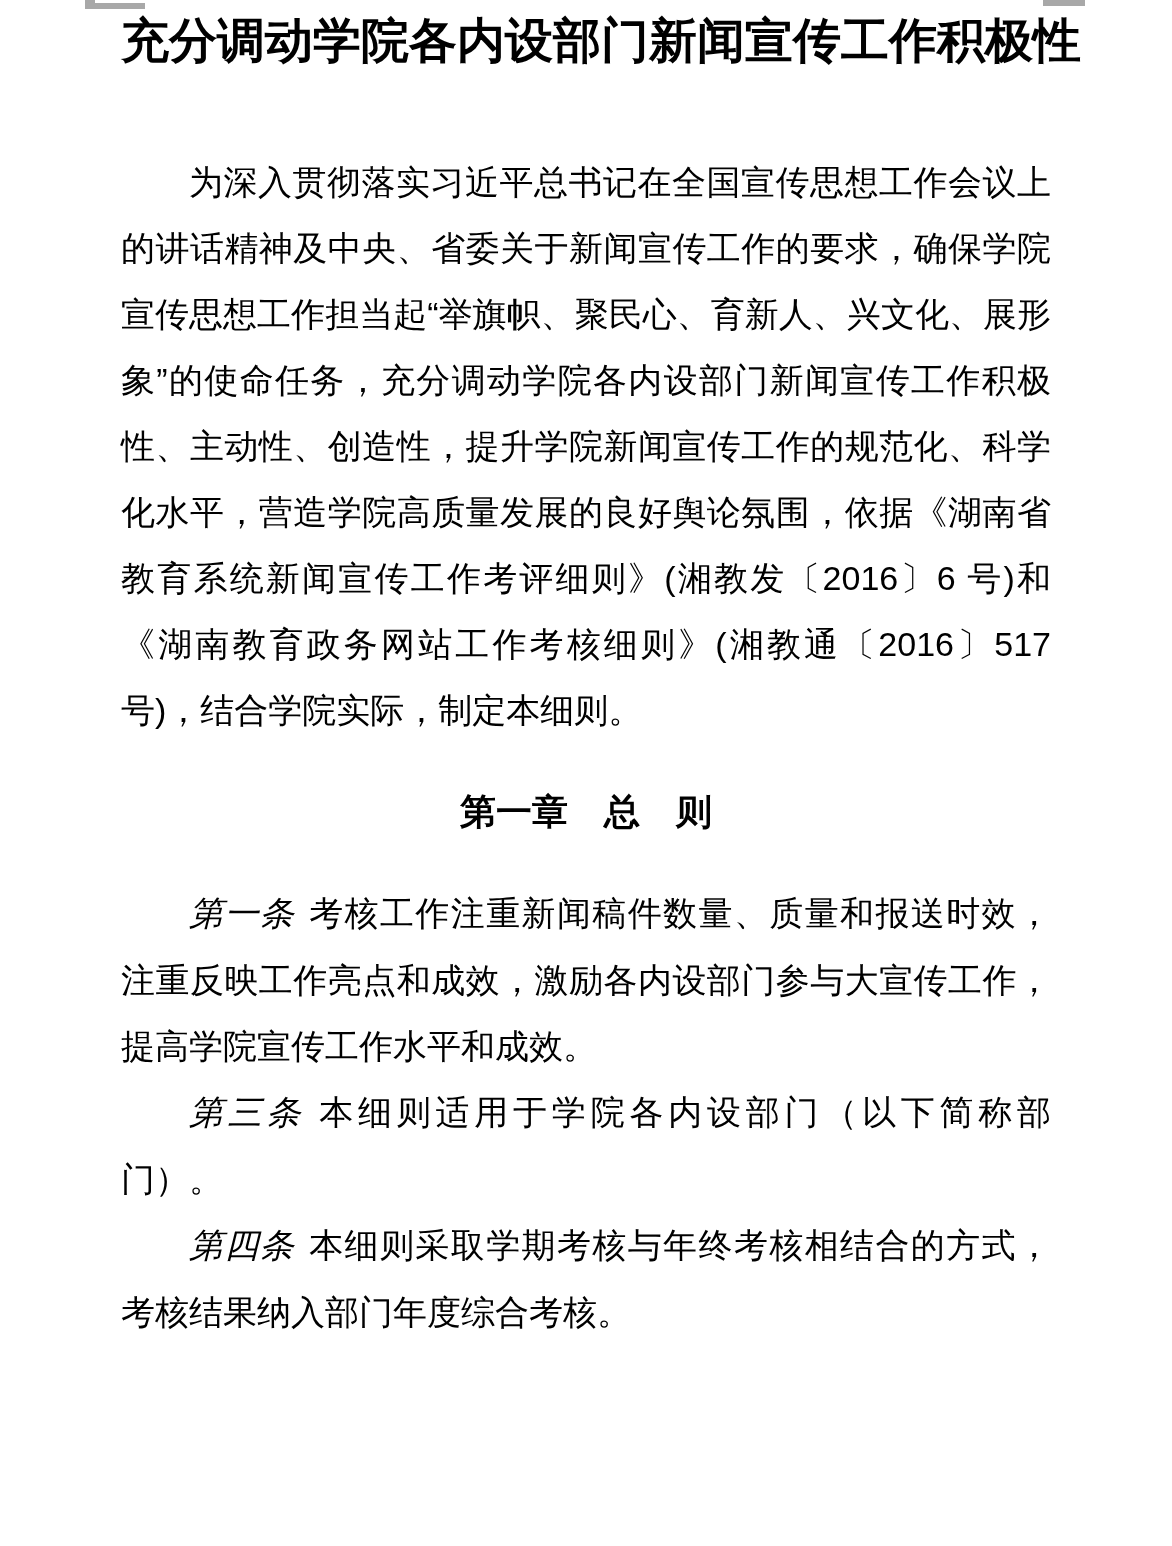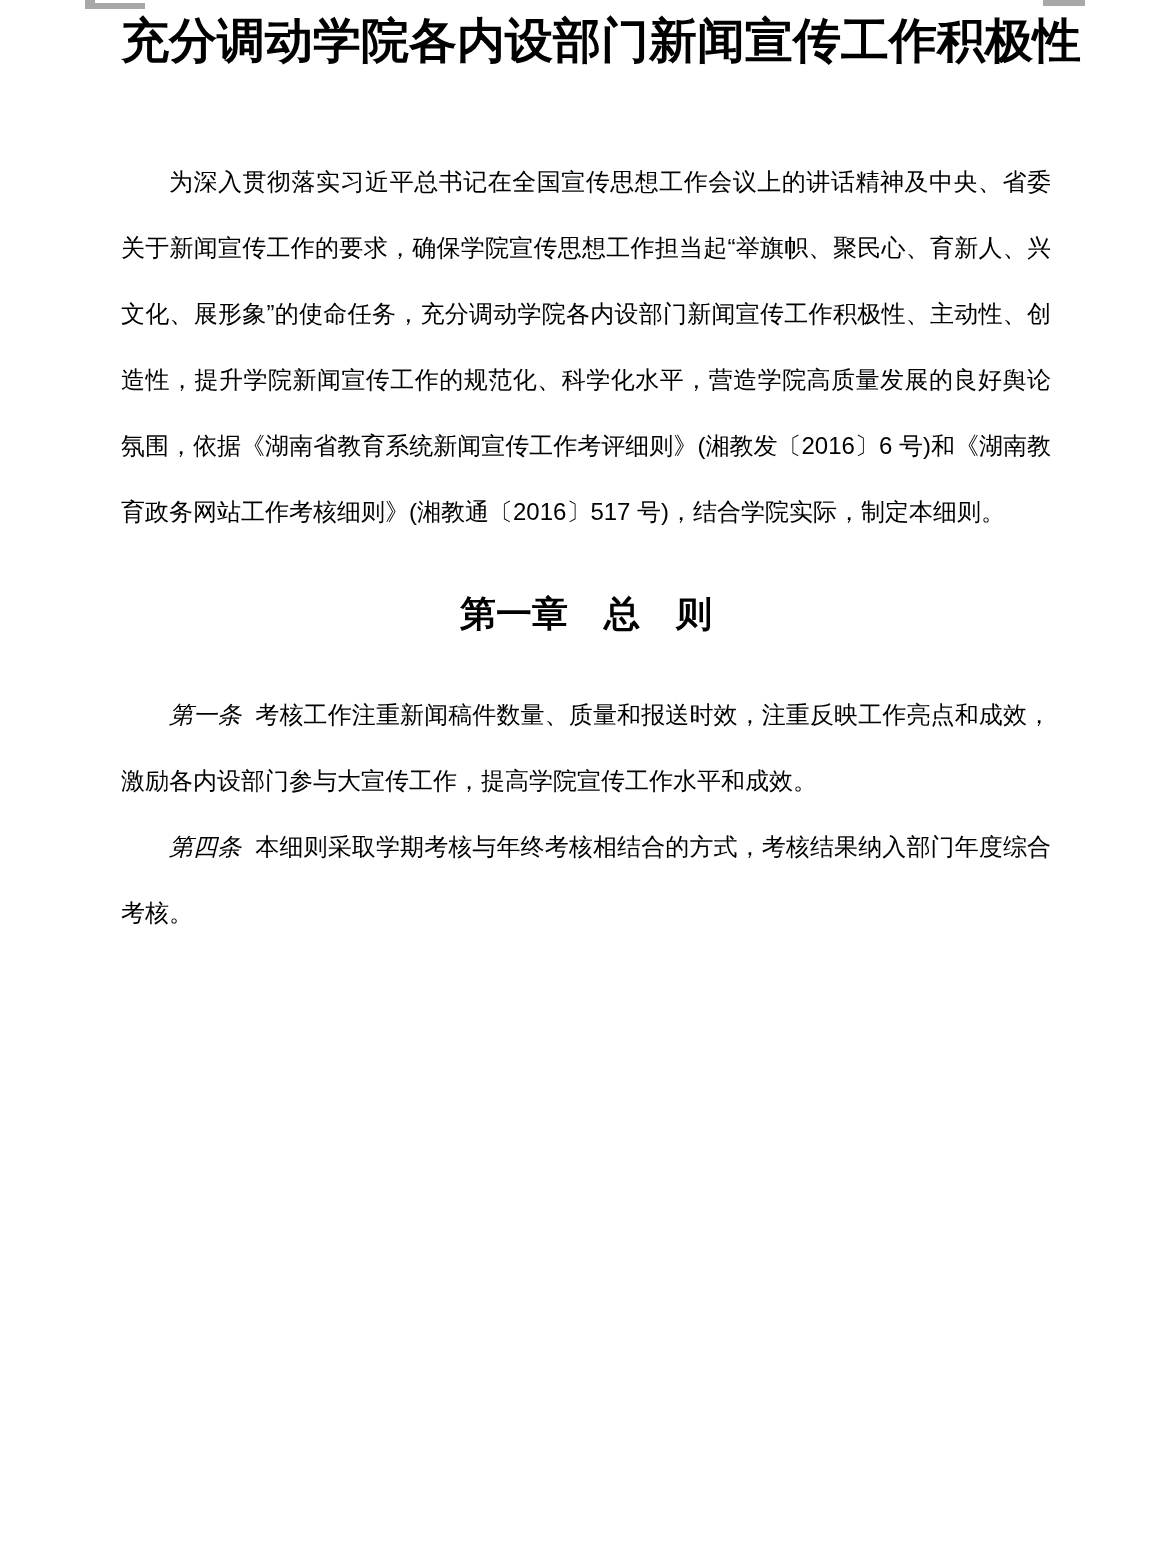--- a/index.html
+++ b/index.html
@@ -36,21 +36,21 @@
     font-family: "Liberation Serif", serif;
     font-weight: bold;
     font-size: 48px;
     line-height: 62px;
     text-align: center;
     letter-spacing: 0;
     white-space: nowrap;
   }
   .para {
     margin: 0;
-    font-size: 24px;
+    font-size: 34px;
     line-height: 66px;
     text-align: justify;
     text-justify: inter-character;
     text-indent: 2em;
     word-break: normal;
   }
   .intro {
     margin-top: 77px;
   }
   .chapter {
@@ -83,19 +83,22 @@
 
     <p class="para intro">为深入贯彻落实习近平总书记在全国宣传思想工作会议上的讲话精神及中央、省委关于新闻宣传工作的要求，确保学院宣传思想工作担当起“举旗帜、聚民心、育新人、兴文化、展形象”的使命任务，充分调动学院各内设部门新闻宣传工作积极性、主动性、创造性，提升学院新闻宣传工作的规范化、科学化水平，营造学院高质量发展的良好舆论氛围，依据《湖南省教育系统新闻宣传工作考评细则》(湘教发〔2016〕6 号)和《湖南教育政务网站工作考核细则》(湘教通〔2016〕517 号)，结合学院实际，制定本细则。</p>
 
     <h2 class="chapter">第一章　总　则</h2>
 
     <p class="para article">
       <b class="art-label">第一条</b><span class="art-text">考核工作注重新闻稿件数量、质量和报送时效，注重反映工作亮点和成效，激励各内设部门参与大宣传工作，提高学院宣传工作水平和成效。</span>
     </p>
 
 
+    <p class="para article">
+      <b class="art-label">第三条</b><span class="art-text">本细则适用于学院各内设部门（以下简称部门）。</span>
+    </p>
 
     <p class="para article">
       <b class="art-label">第四条</b><span class="art-text">本细则采取学期考核与年终考核相结合的方式，考核结果纳入部门年度综合考核。</span>
     </p>
 
   </div>
 </div>
 
 </body></html>

